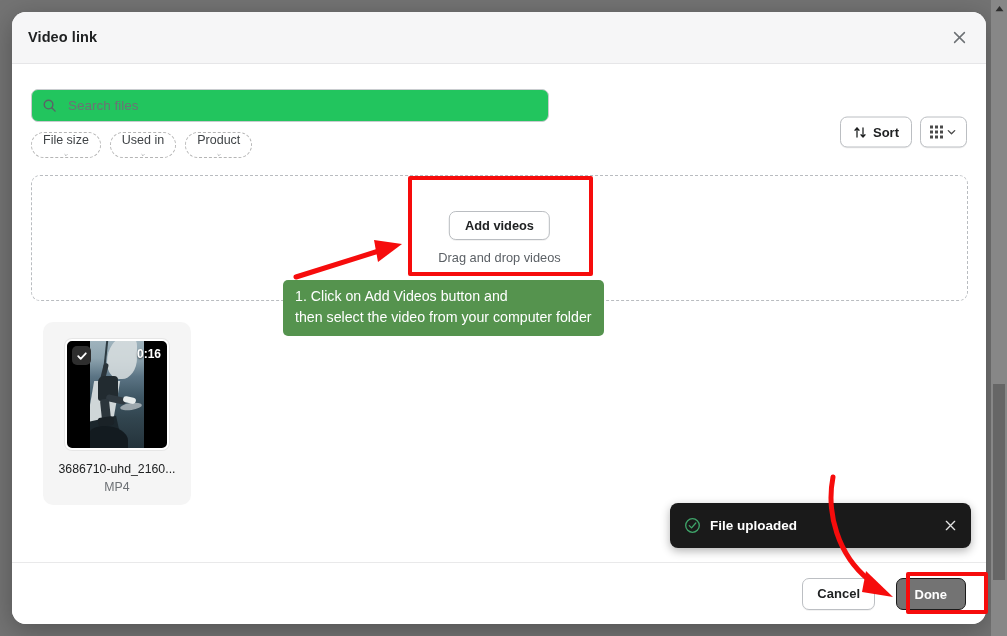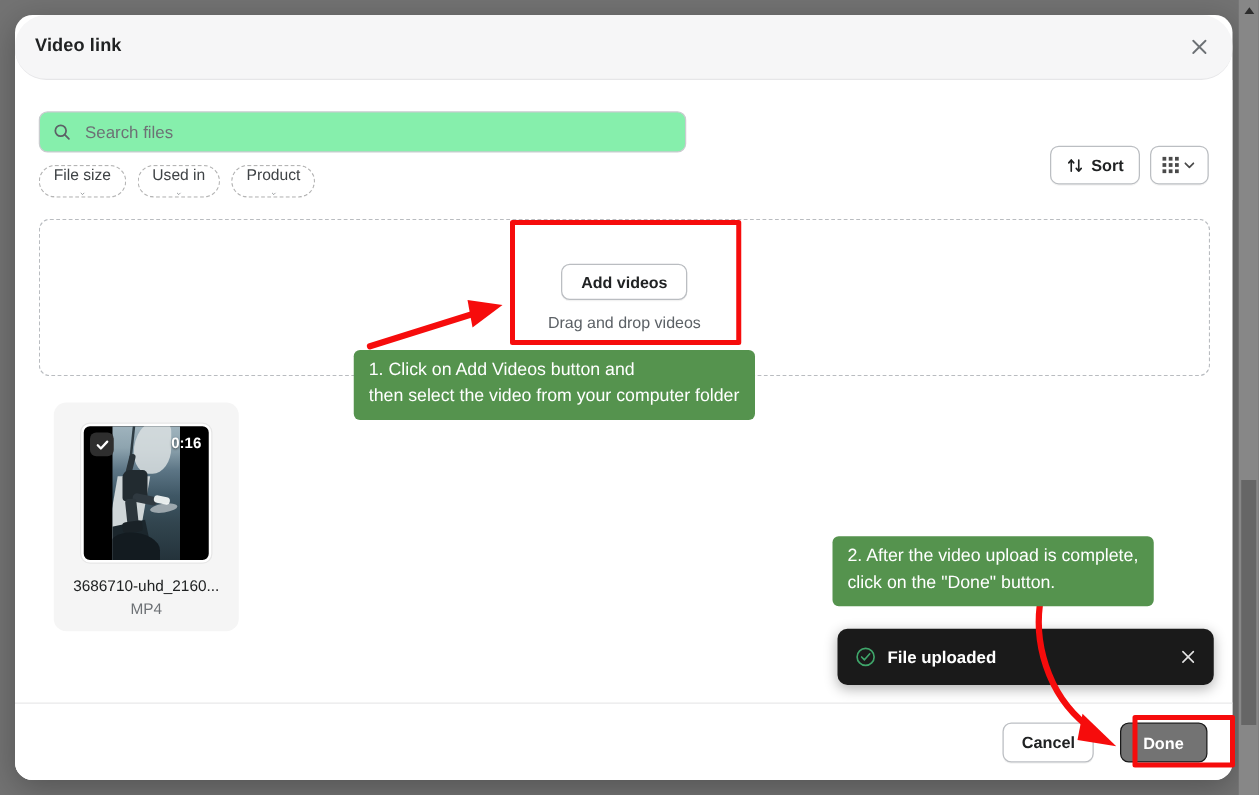--- a/index.html
+++ b/index.html
@@ -32,21 +32,20 @@
     overflow: hidden;
   }
 
   .modal-header {
     position: absolute;
     left: 0; top: 0;
     width: 974px;
     height: 52px;
     background: #f6f6f7;
     border-bottom: 1px solid #e6e6e8;
-    border-radius: 25px;
   }
   .modal-title {
     position: absolute;
     left: 16px;
     top: 17px;
     font-size: 14.5px;
     font-weight: bold;
     color: #202223;
     letter-spacing: .1px;
   }
@@ -72,21 +71,21 @@
     width: 974px;
     height: 96px;
     background: #ffffff;
   }
   .search-wrap {
     position: absolute;
     left: 19px;
     top: 25px;
     width: 518px;
     height: 33px;
-    background: #86efac;
+    background: #22c55e;
     border: 1px solid #c9cccf;
     border-radius: 7px;
     display: flex;
     align-items: center;
     padding: 0 10px;
   }
   .search-wrap svg { flex: 0 0 auto; }
   .search-input {
     border: 0;
     outline: 0;
@@ -671,22 +670,20 @@
     </g>
 
     <g>
       <path d="M833,477 C826,513 838,555 869,580" stroke="#f60c0c" stroke-width="5" fill="none" stroke-linecap="round"></path>
       <polygon points="893,597 866,571 862,592" fill="#f60c0c"></polygon>
     </g>
   </svg>
 
   <div class="callout" id="callout-1">1. Click on Add Videos button and
 then select the video from your computer folder</div>
-  <div class="callout" id="callout-2">2. After the video upload is complete,
-click on the "Done" button.</div>
 
   <div class="pagescroll">
     <div class="ps-arrow">
       <svg width="9" height="7" viewBox="0 0 10 8">
         <polygon points="5,1 9.5,7 0.5,7" fill="#2d2d2d"></polygon>
       </svg>
     </div>
     <div class="ps-thumb"></div>
   </div>
 

